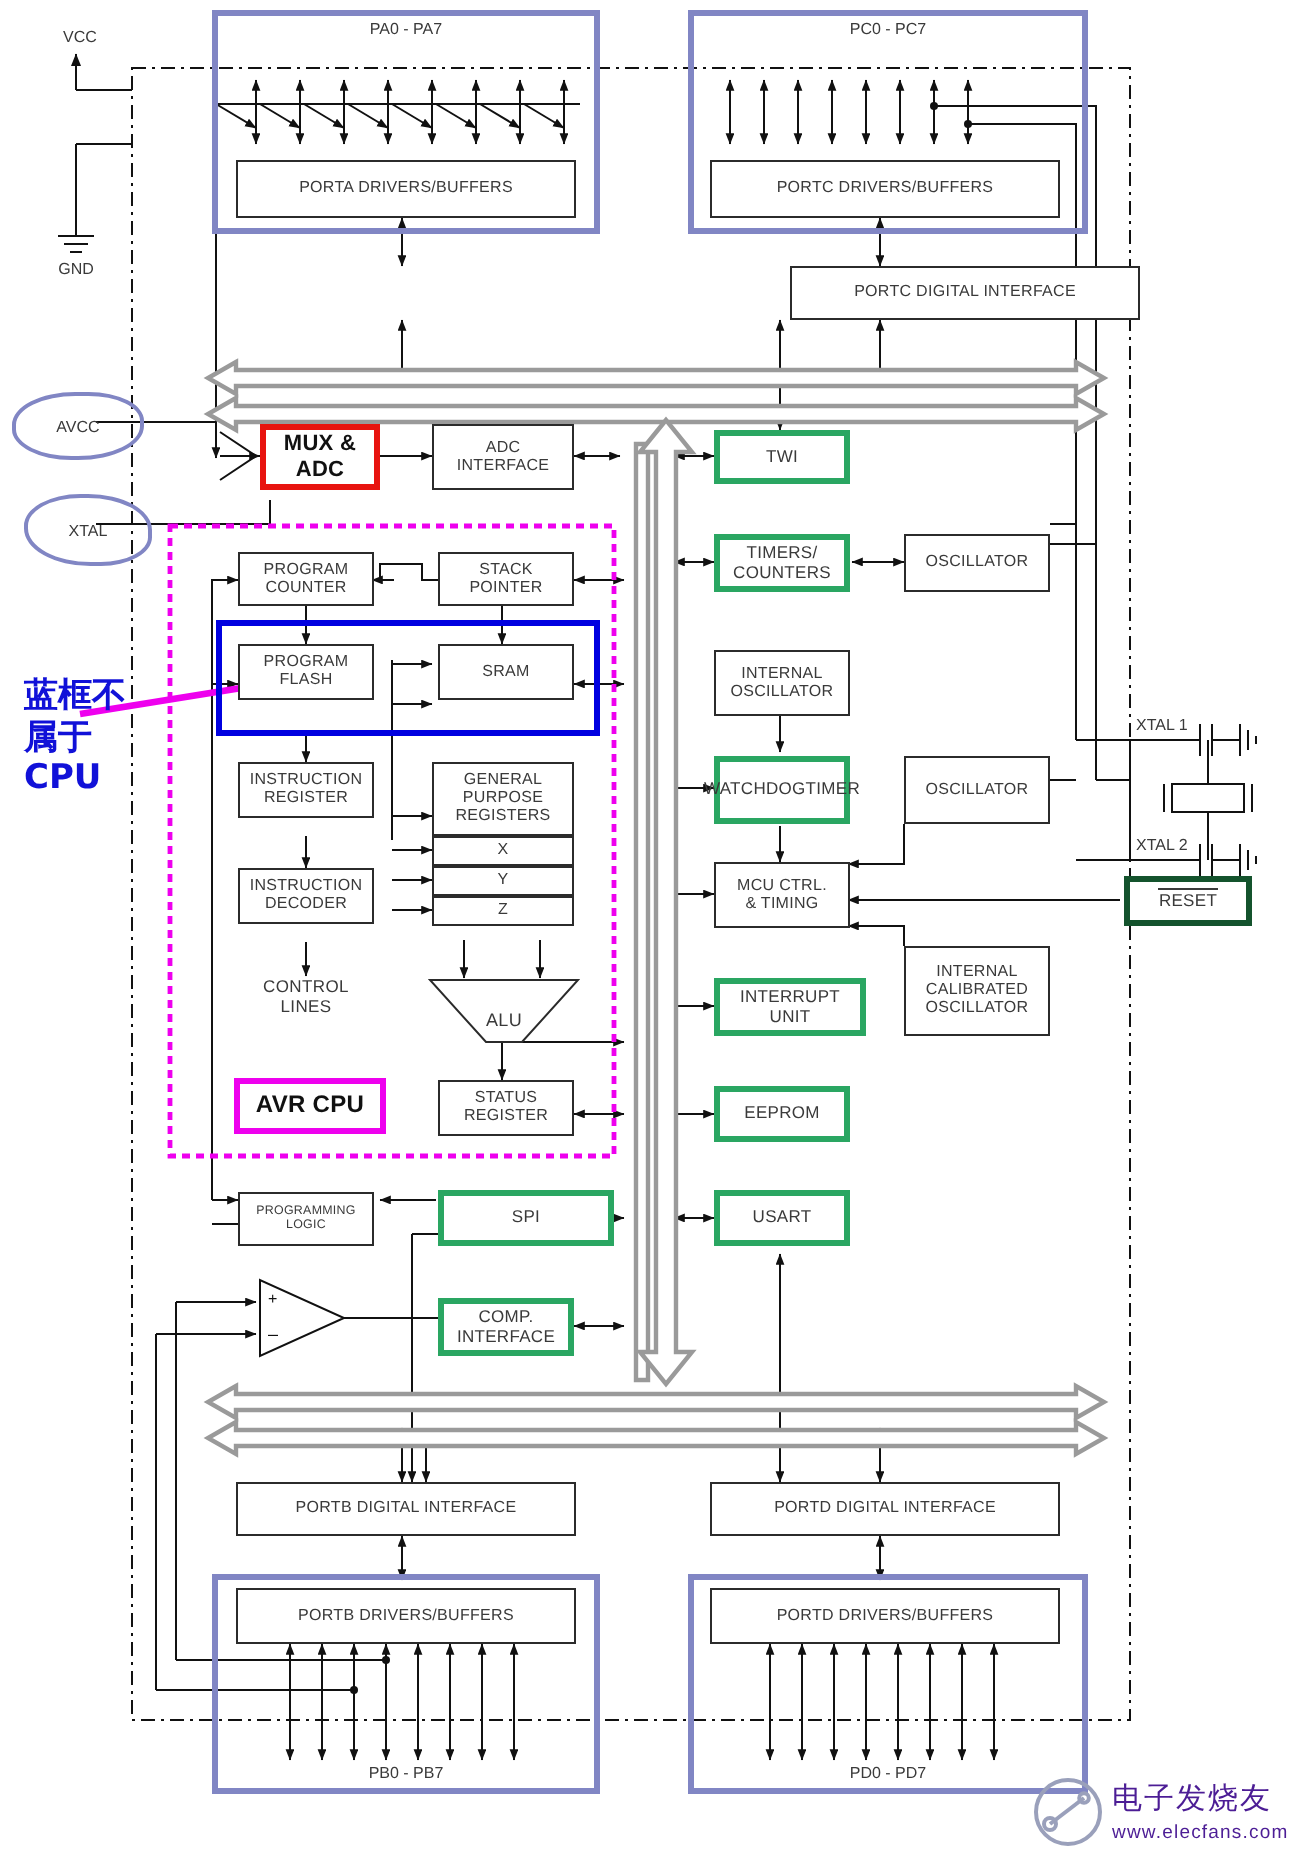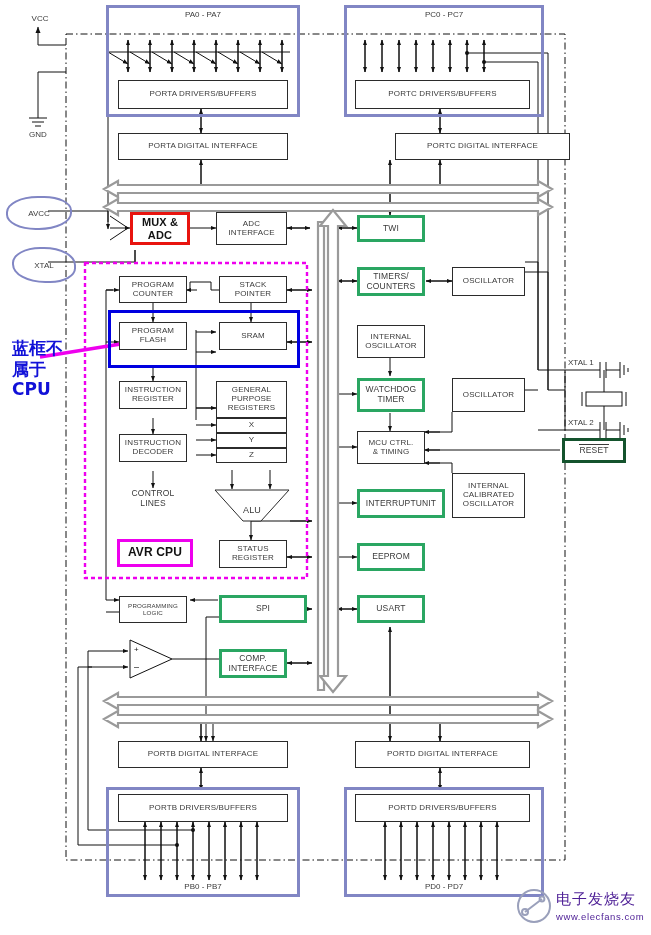--- a/index.html
+++ b/index.html
@@ -369,21 +369,20 @@
               display:flex;align-items:center;justify-content:center;">
     <span class="pinlbl" style="position:static;">AVCC</span>
   </div>
   <div style="position:absolute;left:12px;top:247px;width:60px;height:32px;
               border:2.6px solid #8186c4;border-radius:44% 50% 40% 52%;
               display:flex;align-items:center;justify-content:center;">
     <span class="pinlbl" style="position:static;">XTAL</span>
   </div>
 
   <div class="blk b-plain" style="left:118px;top:80px;width:170px;height:29px;">PORTA DRIVERS/BUFFERS</div>
-  <div class="blk b-plain" style="left:118px;top:133px;width:170px;height:27px;">PORTA DIGITAL INTERFACE</div>
 
   <div class="blk b-plain" style="left:355px;top:80px;width:175px;height:29px;">PORTC DRIVERS/BUFFERS</div>
   <div class="blk b-plain" style="left:355px;top:133px;width:175px;height:27px;margin-left:40px;">PORTC DIGITAL INTERFACE</div>
 
   <div class="blk b-plain" style="left:118px;top:741px;width:170px;height:27px;">PORTB DIGITAL INTERFACE</div>
   <div class="blk b-plain" style="left:118px;top:794px;width:170px;height:28px;">PORTB DRIVERS/BUFFERS</div>
 
   <div class="blk b-plain" style="left:355px;top:741px;width:175px;height:27px;">PORTD DIGITAL INTERFACE</div>
   <div class="blk b-plain" style="left:355px;top:794px;width:175px;height:28px;">PORTD DRIVERS/BUFFERS</div>
 
@@ -448,32 +447,32 @@
     <span>TIMERS/</span>
     <span>COUNTERS</span>
   </div>
   <div class="blk b-plain" style="left:452px;top:267px;width:73px;height:29px;">OSCILLATOR</div>
 
   <div class="blk b-plain" style="left:357px;top:325px;width:68px;height:33px;flex-direction:column;">
     <span>INTERNAL</span>
     <span>OSCILLATOR</span>
   </div>
 
-  <div class="blk b-green" style="left:357px;top:378px;width:68px;height:34px;flex-direction:column;">
+  <div class="blk b-green" style="left:357px;top:378px;width:68px;height:34px;flex-direction:row;">
     <span>WATCHDOG</span>
     <span>TIMER</span>
   </div>
   <div class="blk b-plain" style="left:452px;top:378px;width:73px;height:34px;">OSCILLATOR</div>
 
   <div class="blk b-plain" style="left:357px;top:431px;width:68px;height:33px;flex-direction:column;">
     <span>MCU CTRL.</span>
     <span>&amp; TIMING</span>
   </div>
 
-  <div class="blk b-green" style="left:357px;top:489px;width:88px;height:29px;flex-direction:row;">
+  <div class="blk b-green" style="left:357px;top:489px;width:76px;height:29px;flex-direction:column;">
     <span>INTERRUPT</span>
     <span>UNIT</span>
   </div>
   <div class="blk b-plain" style="left:452px;top:473px;width:73px;height:45px;flex-direction:column;">
     <span>INTERNAL</span>
     <span>CALIBRATED</span>
     <span>OSCILLATOR</span>
   </div>
 
   <div class="blk b-green" style="left:357px;top:543px;width:68px;height:28px;">EEPROM</div>

